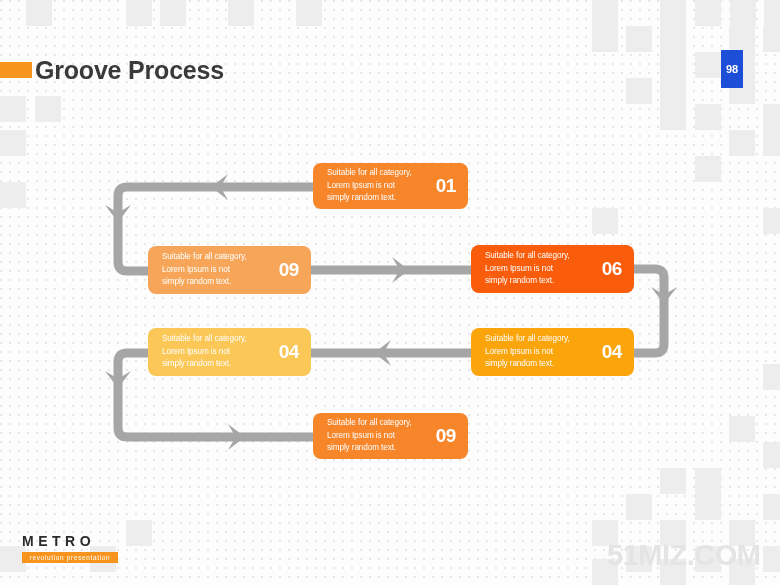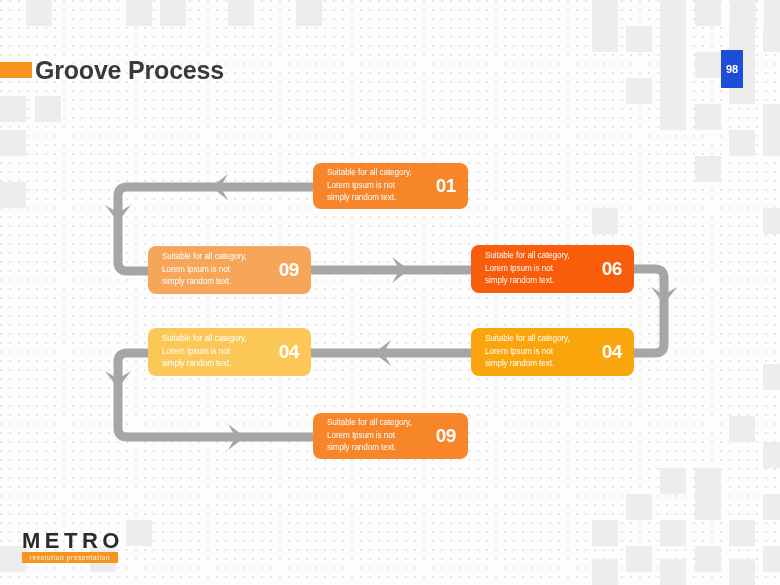--- a/index.html
+++ b/index.html
@@ -64,21 +64,21 @@
     letter-spacing:-0.1px;
   }
   .node .nnum {
     font-size:19px; font-weight:bold;
     margin-left:6px;
     letter-spacing:-0.4px;
   }
   
   #logo { position:absolute; left:22px; top:531px; }
   #logo .logo-word {
-    font-size:22px; font-weight:bold; color:#2b2b2b;
+    font-size:14px; font-weight:bold; color:#2b2b2b;
     letter-spacing:4.5px; line-height:20px;
   }
   #logo .logo-sub {
     background:#F7941E; color:#ffffff;
     font-size:6.4px; letter-spacing:0.7px;
     padding:1.5px 3px 2px 3px; text-align:center;
     width:96px; margin-top:1px;
   }
   #watermark {
     position:absolute; left:607px; top:539px;
@@ -208,14 +208,15 @@
 simply random text.</div>
           <div class="nnum">09</div>
         </div>
       </div>
   </div>
 
   <div id="logo">
     <div class="logo-word">METRO</div>
     <div class="logo-sub">revolution presentation</div>
   </div>
+  <div id="watermark">51MIZ.COM</div>
 
 </div>
 
 </body></html>

